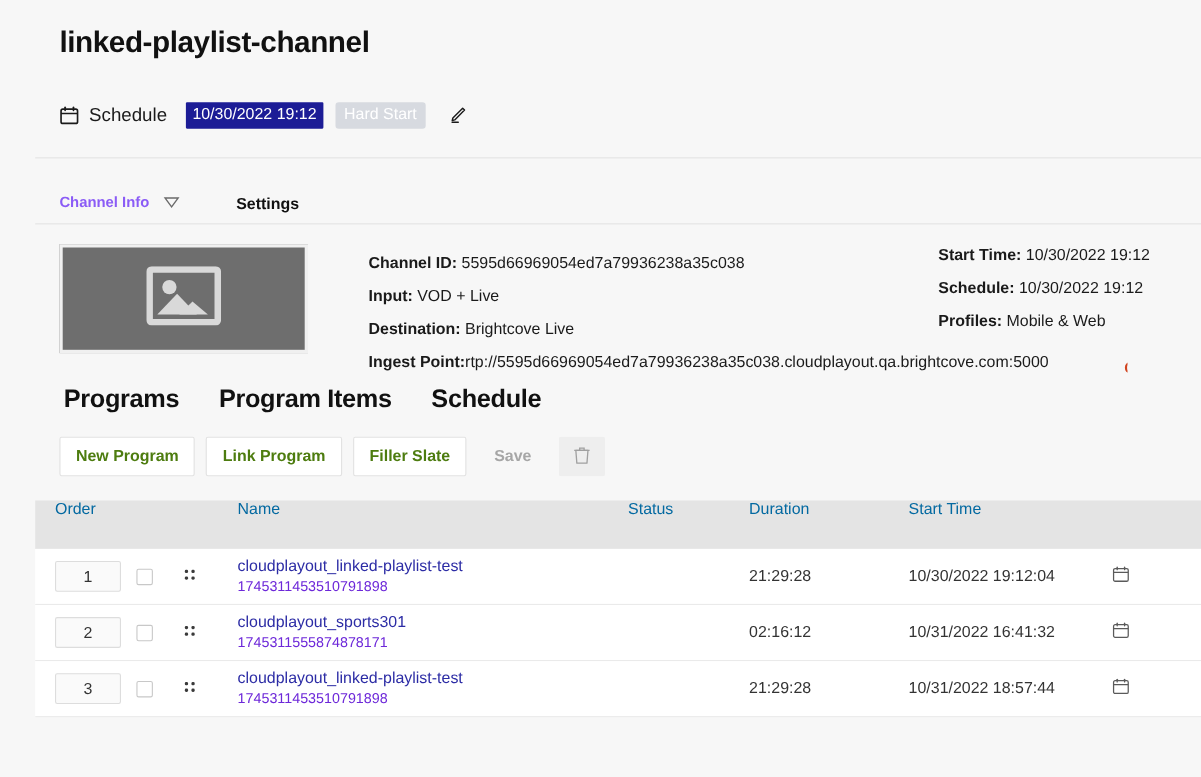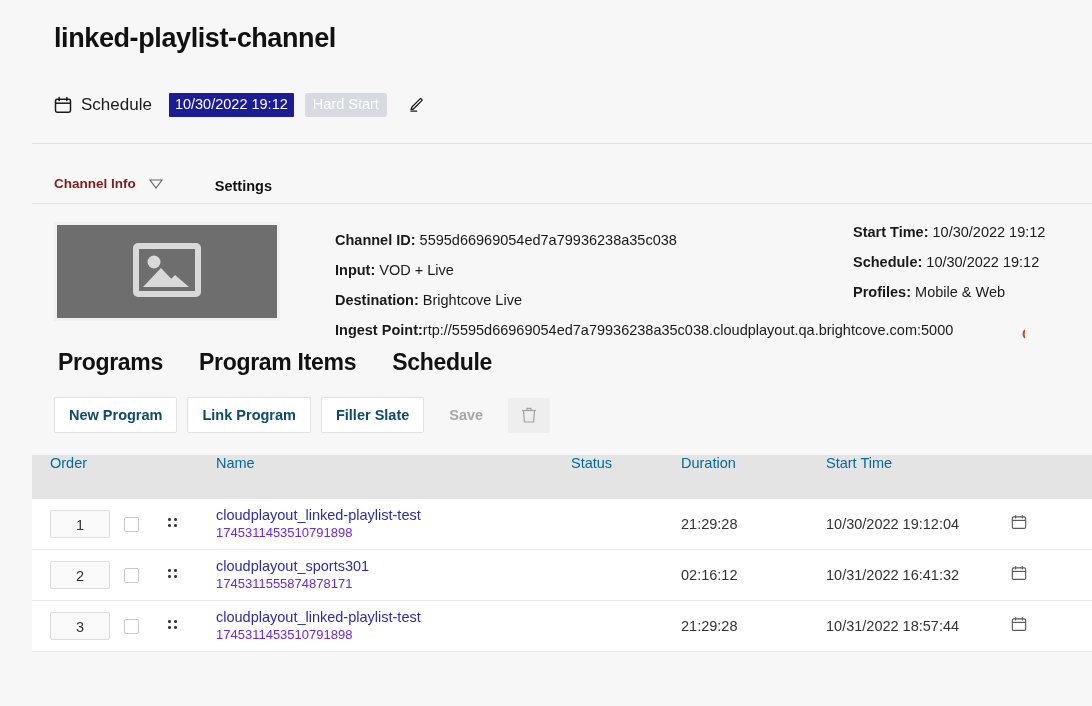--- a/index.html
+++ b/index.html
@@ -87,21 +87,21 @@
     height: 60px;
     box-sizing: border-box;
     border-bottom: 1px solid #e3e3e3;
   }
   .channel-info {
     display: flex;
     align-items: center;
     gap: 12px;
     font-size: 13.5px;
     font-weight: bold;
-    color: #7f1d1d;
+    color: #8b5cf6;
     padding-bottom: 12px;
   }
   .tri-wrap {
     width: 16px;
     height: 12px;
     position: relative;
     display: inline-block;
   }
   .settings-tab {
     margin-left: 33px;
@@ -221,21 +221,21 @@
   .toolbar {
     display: flex;
     align-items: center;
     padding: 0 22px;
     margin-top: 15px;
     gap: 10px;
   }
   .btn {
     background: #ffffff;
     border: 1px solid #e2e2e2;
-    color: #0c4a6e;
+    color: #4d7c0f;
     font-weight: bold;
     font-size: 14.5px;
     padding: 9px 14px;
     border-radius: 2px;
     line-height: 16px;
     cursor: pointer;
   }
   .btn.disabled {
     color: #a6a6a6;
     background: #f7f7f7;

